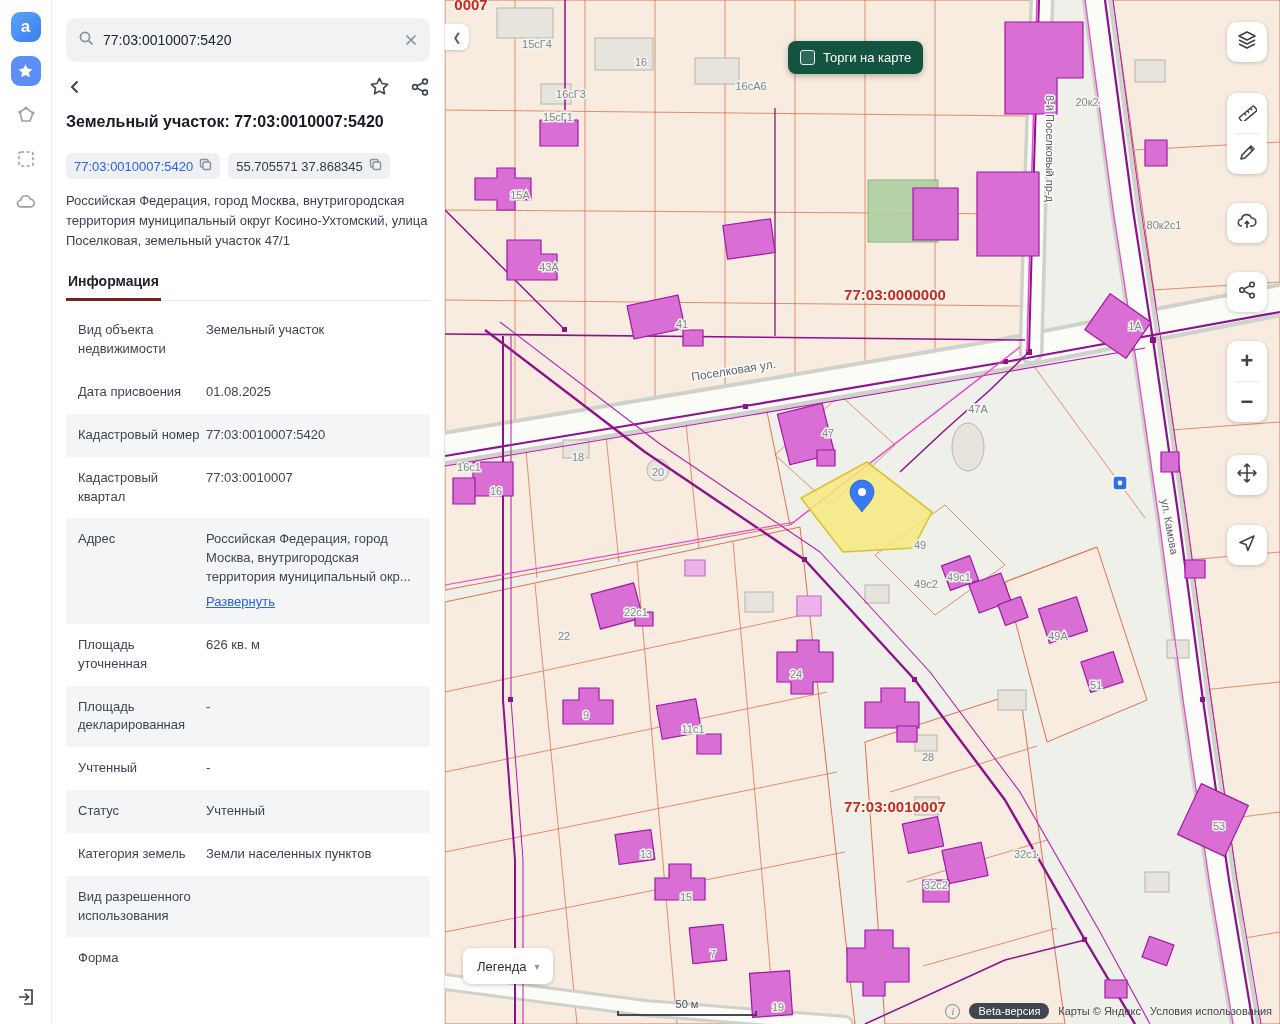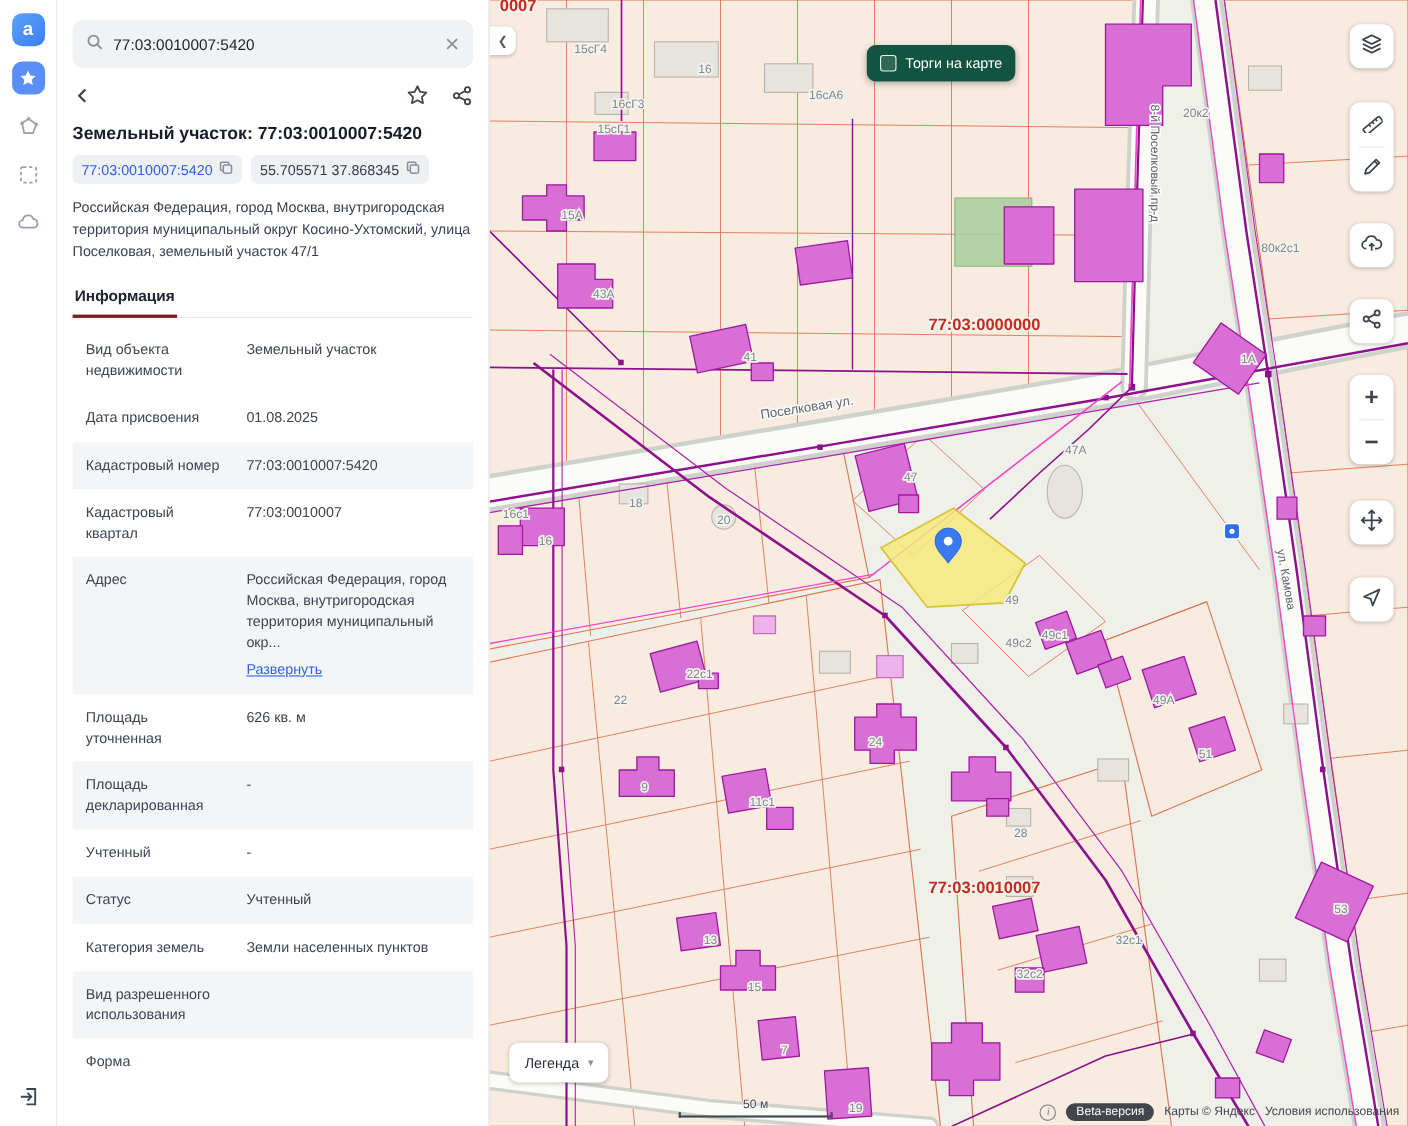--- a/index.html
+++ b/index.html
@@ -14,29 +14,29 @@
   .rail .spacer { flex:1; }
   .rail svg { display:block; }
 
   
   .panel { width:393px; background:#fff; border-right:1px solid #e3e5e9; padding:0 14px; overflow:hidden; position:relative; z-index:4; }
   .searchbar { margin-top:18px; height:44px; background:#f0f2f4; border-radius:10px; display:flex; align-items:center; padding:0 12px; gap:9px; }
   .searchbar input { flex:1; border:none; outline:none; background:transparent; font-size:14px; color:#20242c; font-family:inherit; }
   .toolbar { margin-top:14px; display:flex; align-items:center; justify-content:space-between; }
   .toolbar .right { display:flex; gap:20px; }
   .icnbtn { color:#3c4450; cursor:pointer; display:flex; align-items:center; }
-  .title { font-size:16px; font-weight:bold; color:#171c26; margin:16px 0 10px; }
+  .title { font-size:16px; font-weight:bold; color:#171c26; margin:16px 0 22px; }
   .chips { display:flex; gap:8px; }
   .chip { background:#eef0f3; border-radius:6px; padding:5px 8px; font-size:13px; display:flex; align-items:center; gap:6px; color:#363c48; }
   .chip .lnk { color:#2a63e6; cursor:pointer; }
   .address { font-size:13px; color:#3a4150; line-height:1.55; margin-top:12px; }
   .tabs { margin-top:15px; border-bottom:1px solid #e7e9ec; }
   .tab { display:inline-block; padding:7px 2px 9px; font-size:14px; font-weight:bold; color:#20242c; border-bottom:3px solid #7f1d1d; margin-bottom:-1px; }
   .rows { margin-top:8px; }
-  .row { display:grid; grid-template-columns:128px 1fr; gap:18px; padding:12px 12px; font-size:13px; line-height:1.45; color:#3e4452; }
+  .row { display:grid; grid-template-columns:128px 1fr; padding:12px 12px; font-size:13px; line-height:1.45; color:#3e4452; }
   .row.stripe { background:#f4f5f7; }
   .row .lbl { color:#3e4452; }
   .row .val a { color:#2a63e6; display:inline-block; margin-top:6px; }
 
   
   .map { flex:1; position:relative; background:#eef0e9; overflow:hidden; }
   .map svg.world { position:absolute; inset:0; }
 
   .collapse { position:absolute; left:0; top:24px; width:24px; height:26px; background:#fff; border-radius:0 8px 8px 0; box-shadow:0 1px 3px rgba(0,0,0,.18); display:flex; align-items:center; justify-content:center; color:#565d68; cursor:pointer; font-size:15px; }
 

